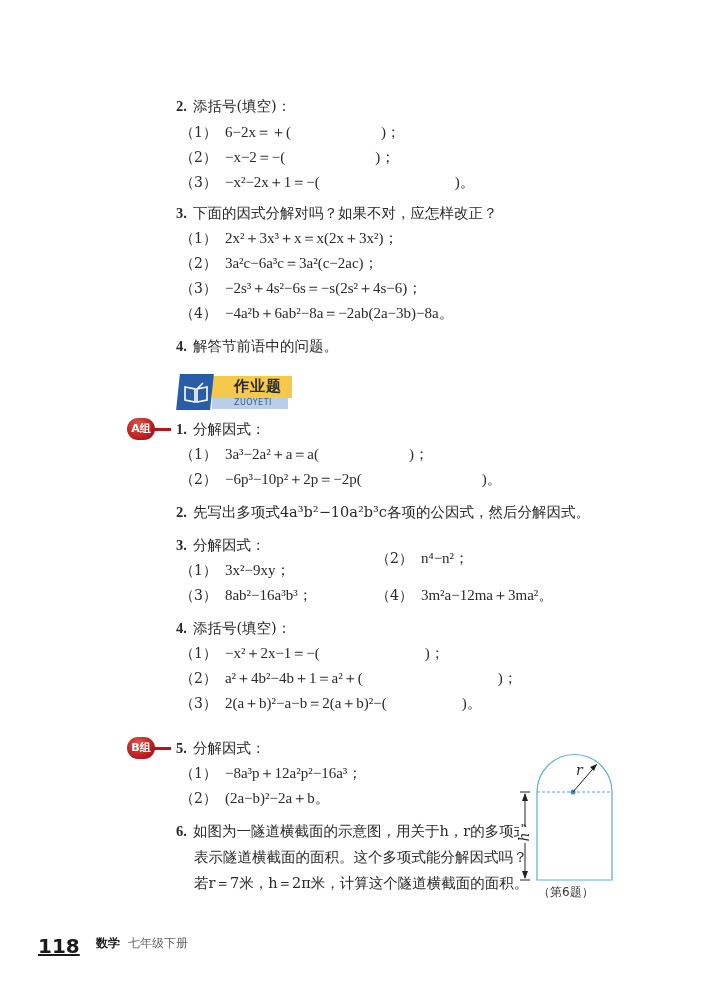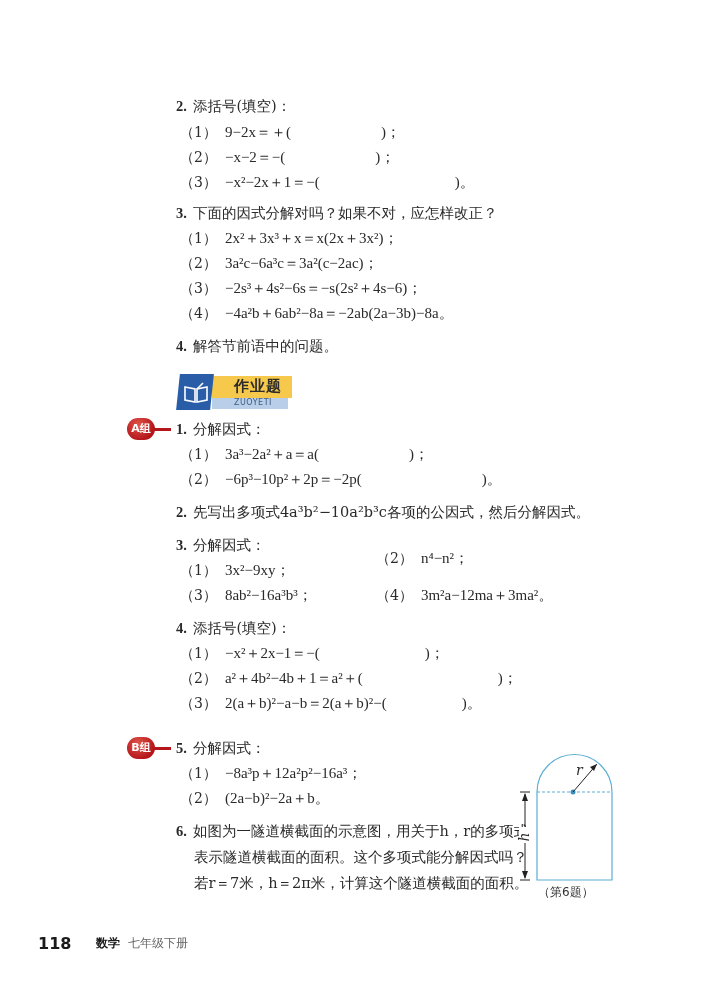--- a/index.html
+++ b/index.html
@@ -19,35 +19,35 @@
        font-weight:bold;font-size:15px;color:#2b2b2b;letter-spacing:1px;}
   .banner .bbar{position:absolute;left:34px;top:24px;width:76px;height:11px;background:#b9cfe9;}
   .banner .sub-en{position:absolute;left:56px;top:24px;font-family:"DejaVu Sans","Liberation Sans",sans-serif;
        font-size:8px;color:#3d5a80;letter-spacing:0.5px;}
   .badge{position:absolute;width:28px;height:22px;border-radius:11px;
        background:radial-gradient(circle at 40% 30%,#e0554a,#b4161b 70%);
        color:#fff;font-family:"DejaVu Sans","Liberation Sans",sans-serif;font-weight:bold;font-size:11px;
        text-align:center;line-height:22px;}
   .badge-tail{position:absolute;height:3px;background:#b4161b;width:18px;}
   .footer-num{position:absolute;left:38px;top:934px;font-family:"DejaVu Sans","Liberation Sans",sans-serif;
-       font-weight:bold;font-size:16px;color:#1a1a1a;}
+       font-weight:bold;font-size:20px;color:#1a1a1a;text-decoration:underline;}
   .footer-subj{position:absolute;left:96px;top:935px;font-family:"DejaVu Sans","Liberation Sans",sans-serif;
        font-weight:bold;font-size:12px;color:#1a1a1a;}
   .footer-book{position:absolute;left:128px;top:935px;font-family:"DejaVu Sans","Liberation Sans",sans-serif;
        font-size:12px;color:#666;}
   .caption{position:absolute;left:538px;top:884px;font-size:12px;color:#333;
        font-family:"DejaVu Sans","Liberation Sans",sans-serif;}
 </style>
 </head>
 <body>
 
 <div class="qline" style="left:176px;top:96px;">
   <span class="qnum">2.</span><span>添括号(填空)：</span>
 </div>
-<div class="sub" style="left:180px;top:122px;"><span class="lbl">（1）</span><span class="math">9−2x＝＋(　　　　　　)；</span></div>
+<div class="sub" style="left:180px;top:122px;"><span class="lbl">（1）</span><span class="math">6−2x＝＋(　　　　　　)；</span></div>
 <div class="sub" style="left:180px;top:147px;"><span class="lbl">（2）</span><span class="math">−x−2＝−(　　　　　　)；</span></div>
 <div class="sub" style="left:180px;top:172px;"><span class="lbl">（3）</span><span class="math">−x²−2x＋1＝−(　　　　　　　　　)。</span></div>
 
 <div class="qline" style="left:176px;top:203px;text-align:right;">
   <span class="qnum">3.</span><span>下面的因式分解对吗？如果不对，应怎样改正？</span>
 </div>
 <div class="sub" style="left:180px;top:228px;"><span class="lbl">（1）</span><span class="math">2x²＋3x³＋x＝x(2x＋3x²)；</span></div>
 <div class="sub" style="left:180px;top:253px;text-align:right;"><span class="lbl">（2）</span><span class="math">3a²c−6a³c＝3a²(c−2ac)；</span></div>
 <div class="sub" style="left:180px;top:278px;"><span class="lbl">（3）</span><span class="math">−2s³＋4s²−6s＝−s(2s²＋4s−6)；</span></div>
 <div class="sub" style="left:180px;top:303px;"><span class="lbl">（4）</span><span class="math">−4a²b＋6ab²−8a＝−2ab(2a−3b)−8a。</span></div>

